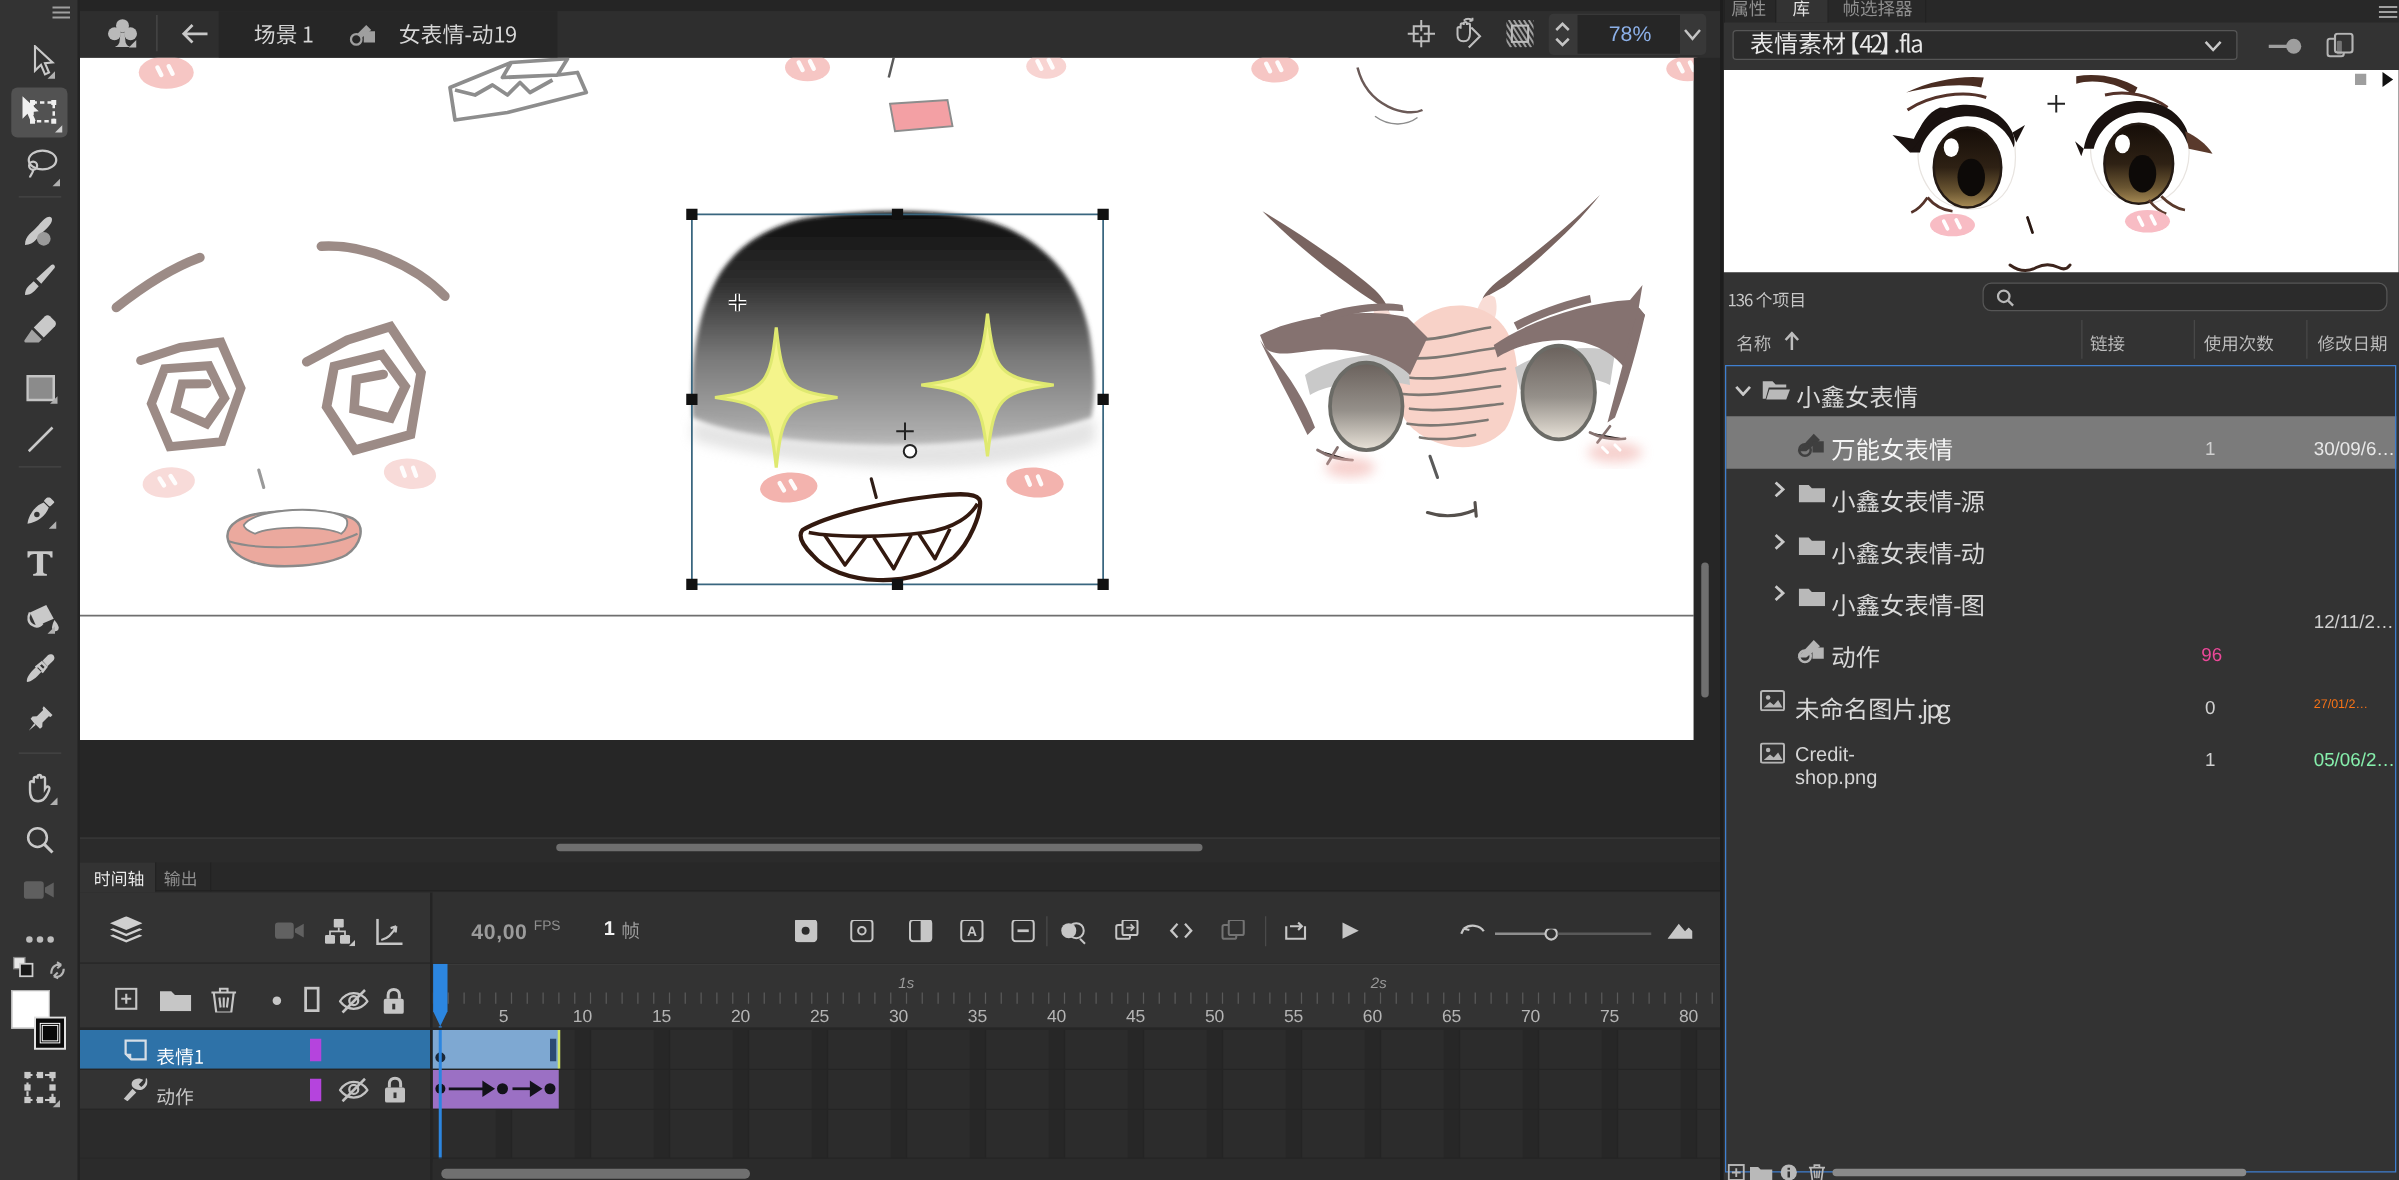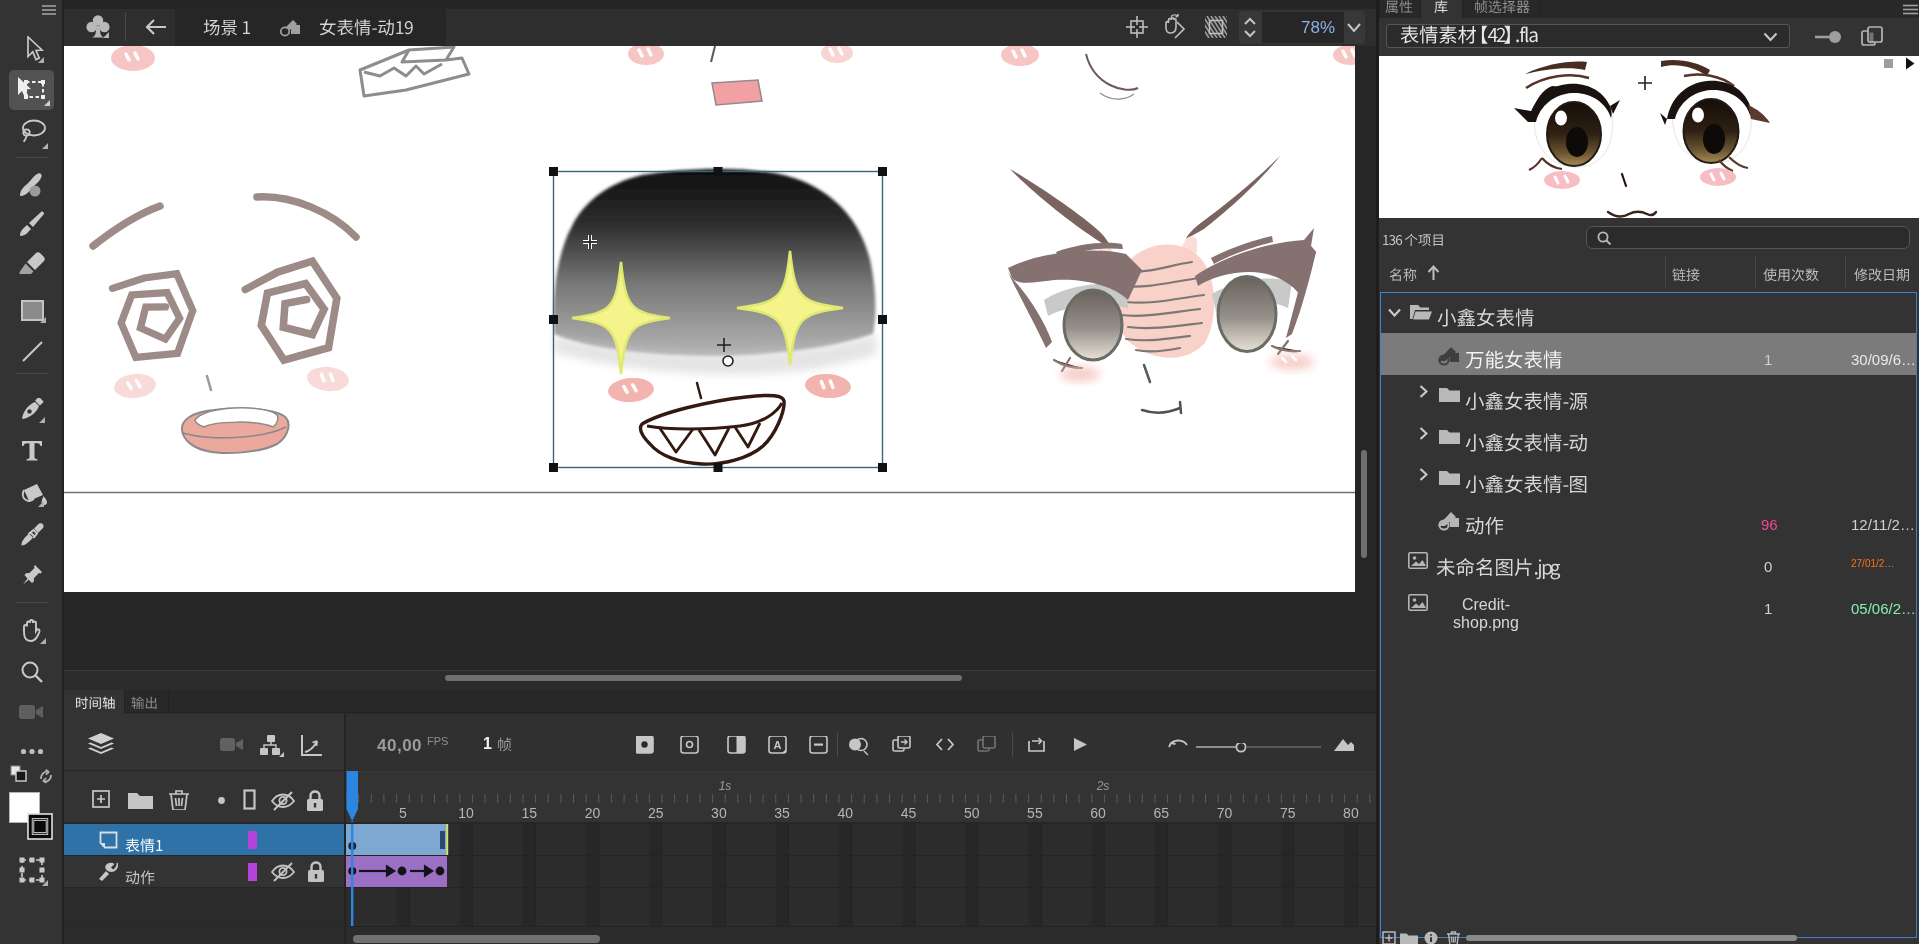--- a/index.html
+++ b/index.html
@@ -1,15 +1,15 @@
 <!DOCTYPE html>
 <html><head><meta charset="utf-8"><style>
 *{margin:0;padding:0;box-sizing:border-box}
 html,body{width:1919px;height:944px;overflow:hidden;background:#333;font-family:"Liberation Sans",sans-serif;}
-#app{position:absolute;left:0;top:0;width:1536px;height:944px;background:#333;text-align:center;}
+#app{position:absolute;left:0;top:0;width:1536px;height:944px;background:#333;}
 .abs{position:absolute;}
 svg{display:block}
 .icon{position:absolute;}
 </style></head><body>
 <div id="app">
 <div class="abs" style="left:64px;top:46px;width:1312px;height:644px;background:#2a2a2a"></div>
 <svg class="icon" style="left:64px;top:46px" width="1312" height="644" viewBox="0 0 1312 644">
 <defs>
         <linearGradient id="dome" x1="0" y1="0" x2="0" y2="1">
           <stop offset="0" stop-color="#0e0e0e"></stop>
@@ -753,21 +753,21 @@
     </svg>
 <svg class="icon" style="left:1408px;top:594px" width="20" height="17" viewBox="0 0 20 17">
       <rect x="0.8" y="0.8" width="18.4" height="15.4" rx="1.5" fill="none" stroke="#b5b5b5" stroke-width="1.6"></rect>
       <circle cx="6.5" cy="6" r="1.8" fill="#b5b5b5"></circle>
       <path d="M3 14 L8 9.5 L11 12 L14.5 8 L18 14 Z" fill="#b5b5b5"></path>
     </svg>
 <div class="abs" style="left:1380px;top:292px;width:537px;height:646px;border:1.4px solid #3f7fd0"></div>
 <div style="position:absolute;font-size:15px;color:#d0d0d0;left:1764px;top:351px">1</div>
 <div style="position:absolute;font-size:15px;color:#d0d0d0;left:1851px;top:351px;color:#e8e8e8">30/09/6…</div>
 <div style="position:absolute;font-size:15px;color:#ec4899;left:1761px;top:516px">96</div>
-<div style="position:absolute;font-size:15px;color:#d0d0d0;left:1851px;top:516px">12/11/2…</div>
+<div style="position:absolute;font-size:15px;color:#d0d0d0;left:1851px;top:489px">12/11/2…</div>
 <div style="position:absolute;font-size:15px;color:#d0d0d0;left:1764px;top:558px">0</div>
 <div style="position:absolute;font-size:10px;color:#f97316;left:1851px;top:558px">27/01/2…</div>
 <div style="position:absolute;font-size:15px;color:#d0d0d0;left:1764px;top:600px">1</div>
 <div style="position:absolute;font-size:15px;color:#86efac;left:1851px;top:600px">05/06/2…</div>
 <div style="position:absolute;font-size:15px;color:#d0d0d0;left:1436px;top:596px;font-size:16px;color:#d6d6d6">Credit-shop.png</div>
 <svg class="icon" style="left:1382px;top:931px" width="14" height="14" viewBox="0 0 14 14">
       <rect x="1" y="1" width="12" height="12" fill="none" stroke="#b9b9b9" stroke-width="1.5"></rect>
       <path d="M7 3.5 L7 10.5 M3.5 7 L10.5 7" stroke="#b9b9b9" stroke-width="1.5"></path>
     </svg>
 <svg class="icon" style="left:1400px;top:932px" width="18" height="13" viewBox="0 0 18 13">

